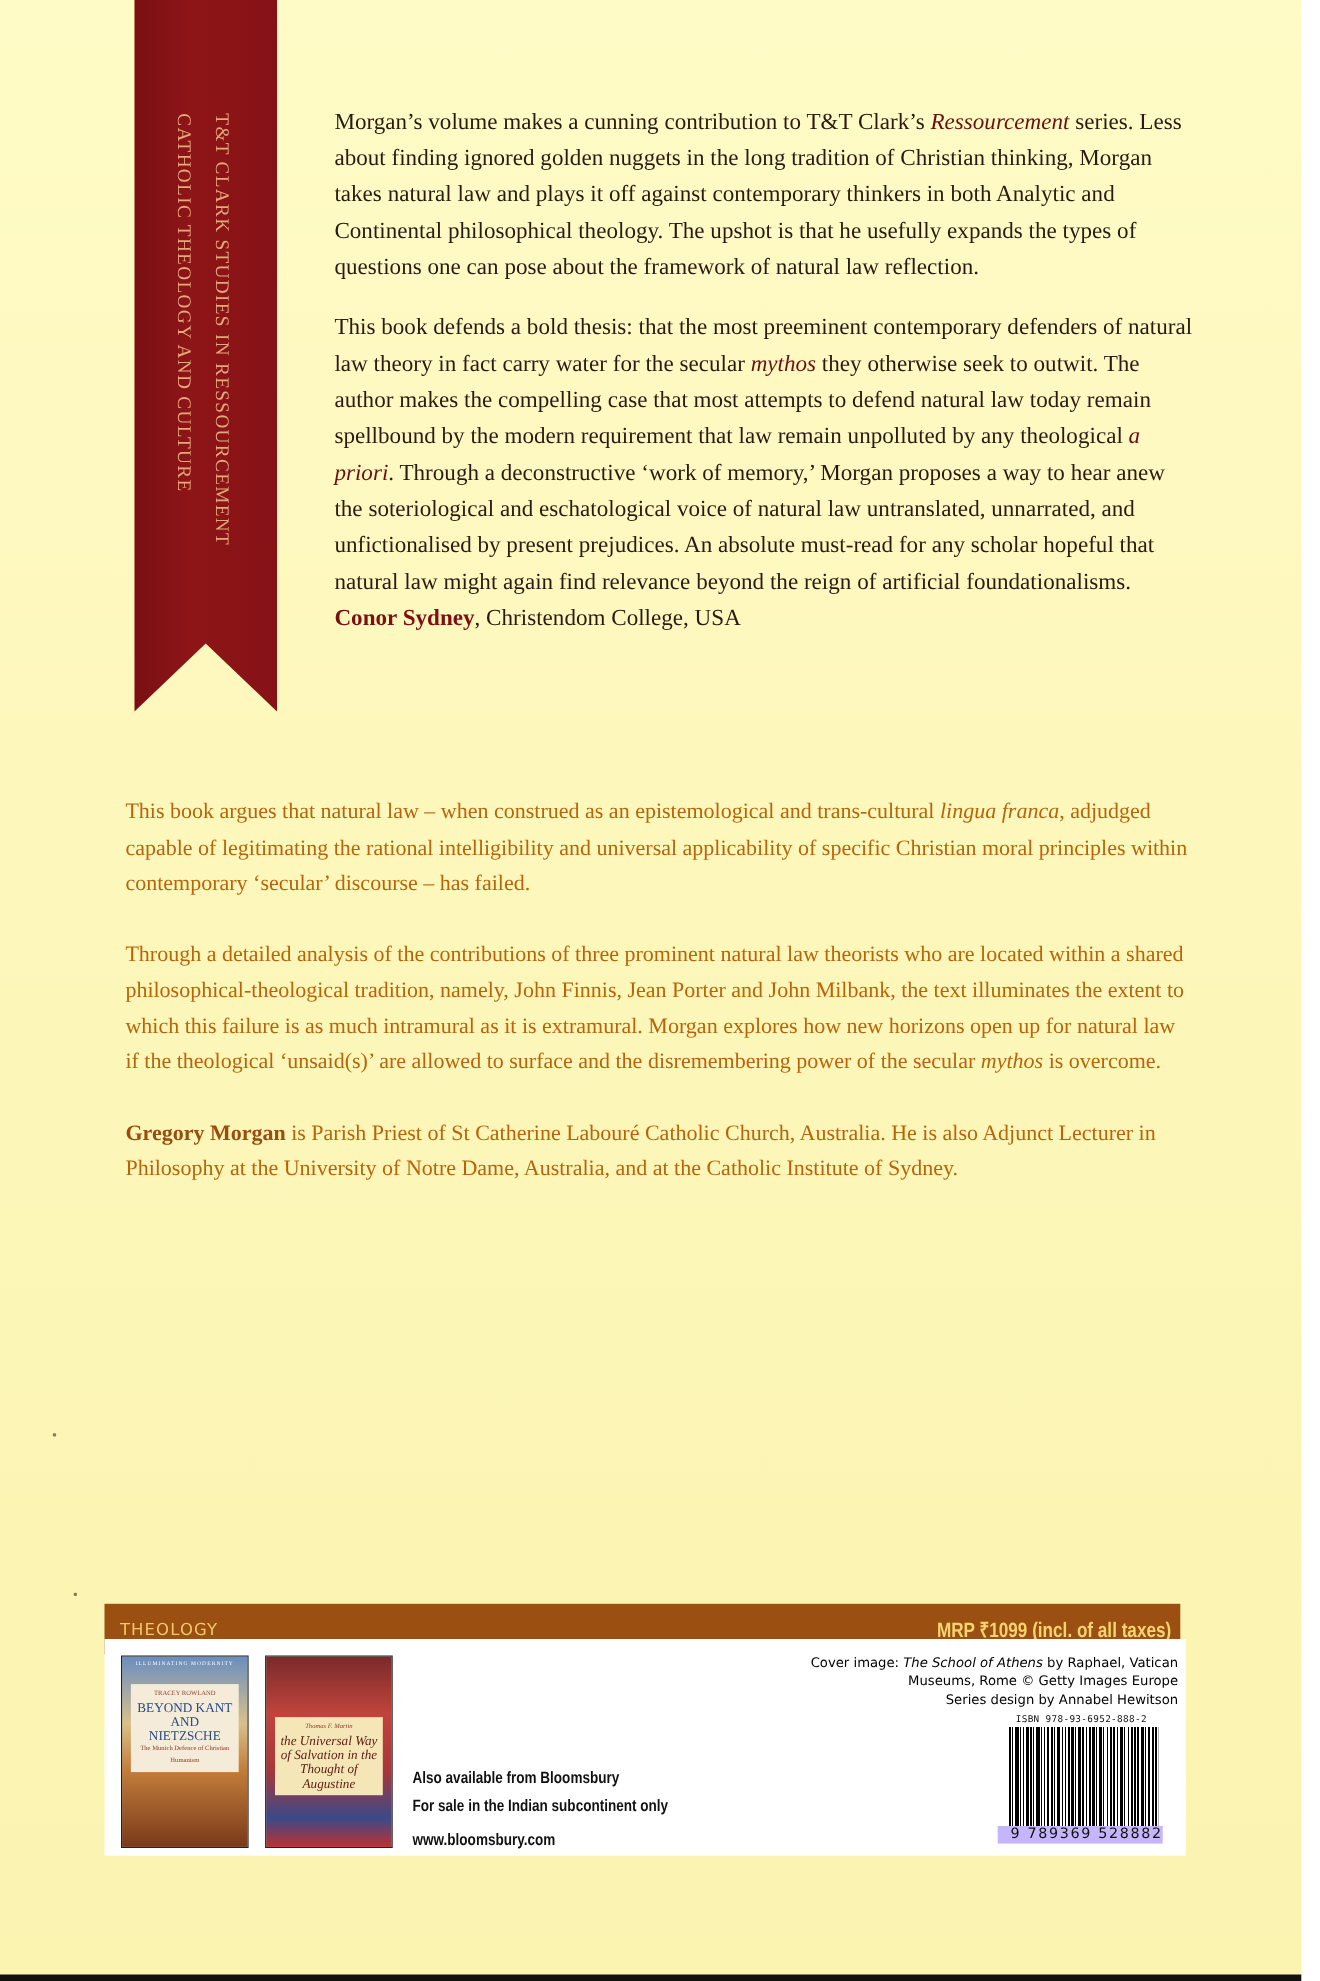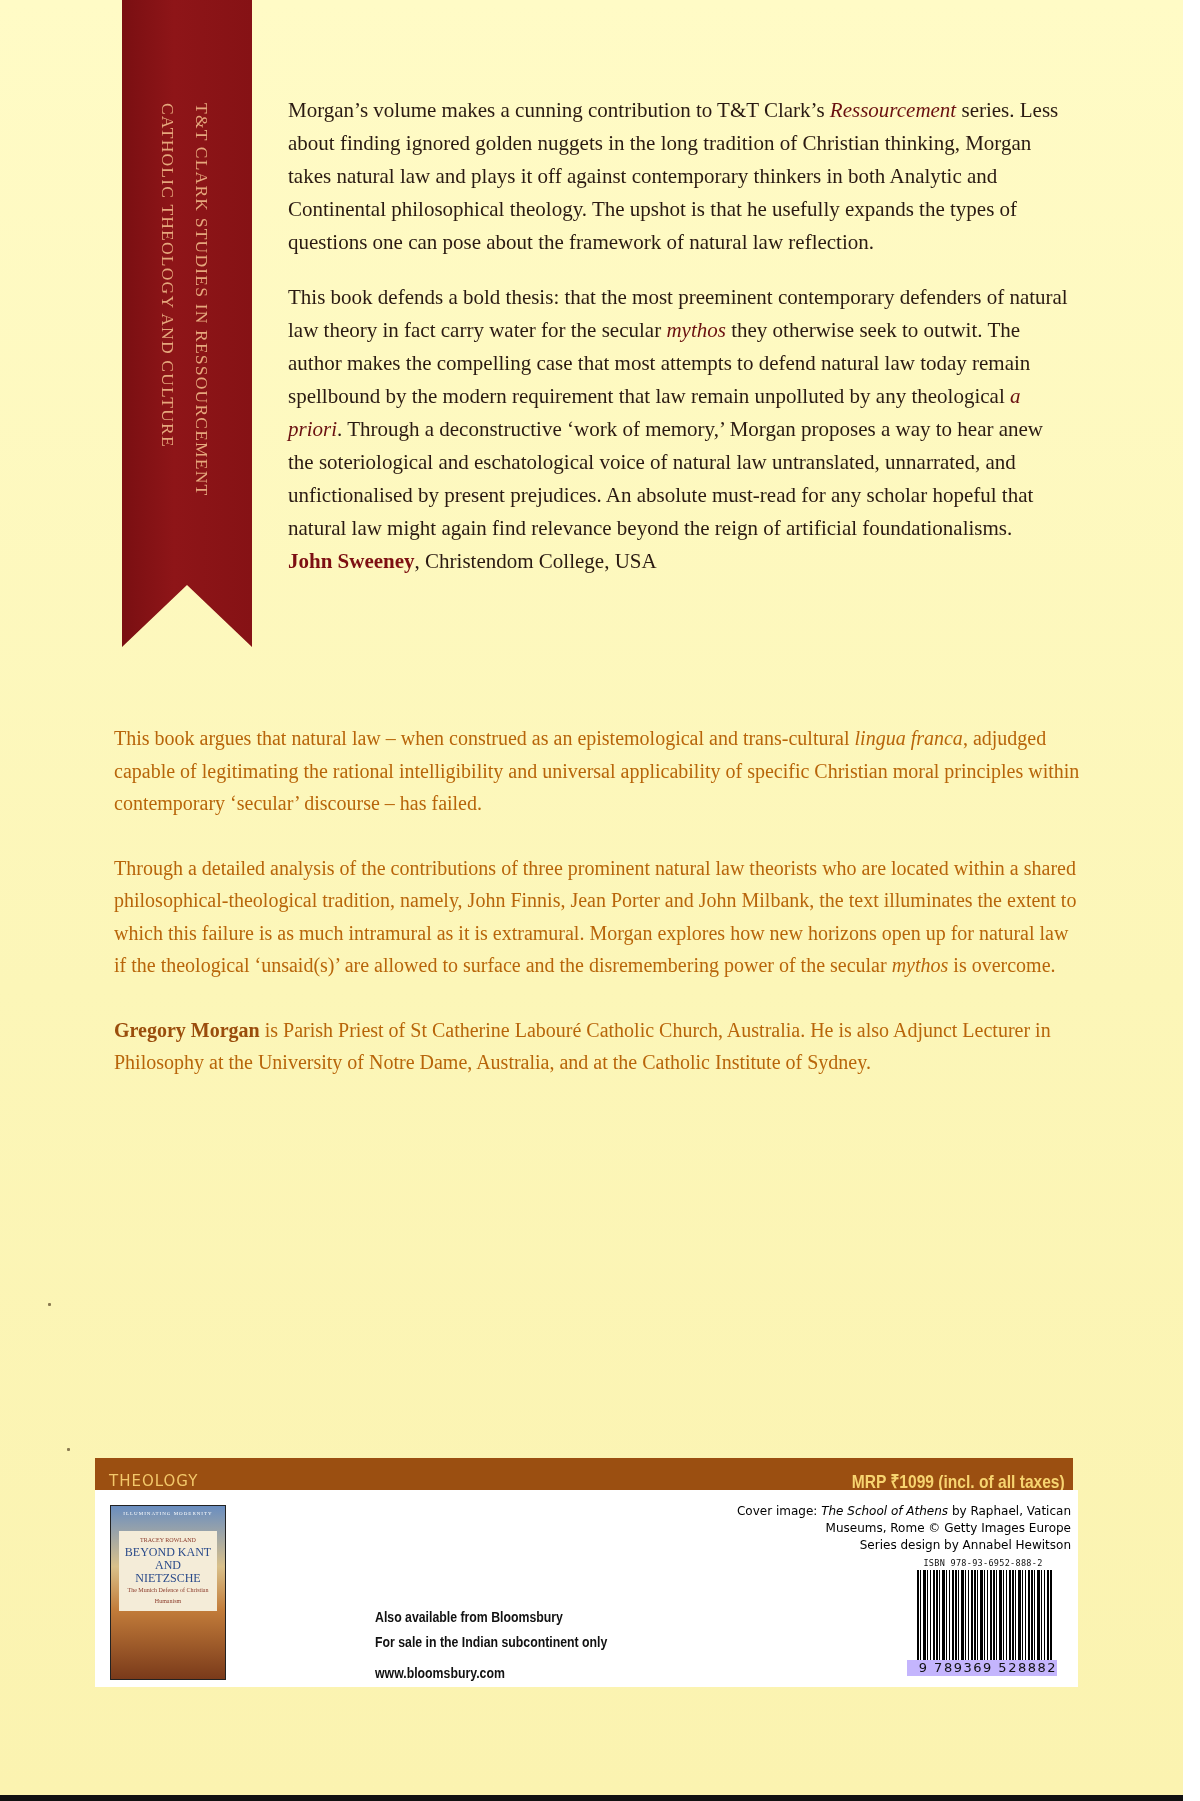--- a/index.html
+++ b/index.html
@@ -26,21 +26,21 @@
     writing-mode: vertical-rl;
     font-family: "Liberation Serif", serif;
     font-size: 17.5px; letter-spacing: 1.2px;
     color: #e5a77c;
   }
   .ribbon-line1 { left: 191px; }
   .ribbon-line2 { left: 157px; }
 
   
   .reviews {
-    position: absolute; left: 288px; top: 94px; width: 780px;
+    position: absolute; left: 304px; top: 94px; width: 780px;
     font-size: 21px; line-height: 33px; color: #2a1a12;
   }
   .reviews p { margin: 0; }
   .reviews .gap { height: 22px; }
   .reviewer-name { color: #7d0f12; font-weight: bold; }
   .ital-title { font-style: italic; color: #6a1010; }
 
   
   .blurb {
     position: absolute; left: 114px; top: 722px; width: 970px;
@@ -118,21 +118,21 @@
 <div class="page">
 
   <div class="ribbon"></div>
   <div class="ribbon-text ribbon-line1">T&amp;T CLARK STUDIES IN RESSOURCEMENT</div>
   <div class="ribbon-text ribbon-line2">CATHOLIC THEOLOGY AND CULTURE</div>
 
   <div class="reviews">
     <p><span>Morgan’s volume makes a cunning contribution to T&amp;T Clark’s </span><span class="ital-title">Ressourcement</span><span> series. Less about finding ignored golden nuggets in the long tradition of Christian thinking, Morgan takes natural law and plays it off against contemporary thinkers in both Analytic and Continental philosophical theology. The upshot is that he usefully expands the types of questions one can pose about the framework of natural law reflection.</span></p>
     <div class="gap"></div>
     <p><span>This book defends a bold thesis: that the most preeminent contemporary defenders of natural law theory in fact carry water for the secular </span><em class="ital-title">mythos</em><span> they otherwise seek to outwit. The author makes the compelling case that most attempts to defend natural law today remain spellbound by the modern requirement that law remain unpolluted by any theological </span><em class="ital-title">a priori</em><span>. Through a deconstructive ‘work of memory,’ Morgan proposes a way to hear anew the soteriological and eschatological voice of natural law untranslated, unnarrated, and unfictionalised by present prejudices. An absolute must-read for any scholar hopeful that natural law might again find relevance beyond the reign of artificial foundationalisms.</span></p>
-    <p><span class="reviewer-name">John Sweeney</span><span>, Christendom College, USA</span></p>
+    <p><span class="reviewer-name">Conor Sydney</span><span>, Christendom College, USA</span></p>
   </div>
 
   <div class="blurb">
     <p><span>This book argues that natural law – when construed as an epistemological and trans-cultural </span><em>lingua franca</em><span>, adjudged capable of legitimating the rational intelligibility and universal applicability of specific Christian moral principles within contemporary ‘secular’ discourse – has failed.</span></p>
     <p><span>Through a detailed analysis of the contributions of three prominent natural law theorists who are located within a shared philosophical-theological tradition, namely, John Finnis, Jean Porter and John Milbank, the text illuminates the extent to which this failure is as much intramural as it is extramural. Morgan explores how new horizons open up for natural law if the theological ‘unsaid(s)’ are allowed to surface and the disremembering power of the secular </span><em>mythos</em><span> is overcome.</span></p>
     <p><span class="author-name">Gregory Morgan</span><span> is Parish Priest of St Catherine Labouré Catholic Church, Australia. He is also Adjunct Lecturer in Philosophy at the University of Notre Dame, Australia, and at the Catholic Institute of Sydney.</span></p>
   </div>
 
   <div class="speck" style="left:48px; top:1303px;"></div>
   <div class="speck" style="left:67px; top:1448px;"></div>
@@ -144,20 +144,26 @@
 
   <div class="panel">
     <div class="book book1">
       <div class="book-series">ILLUMINATING MODERNITY</div>
       <div class="book-label">
         <div class="book-author">TRACEY ROWLAND</div>
         <div class="book-title">BEYOND KANT AND NIETZSCHE</div>
         <div class="book-author">The Munich Defence of Christian Humanism</div>
       </div>
     </div>
+    <div class="book book2">
+      <div class="book-label">
+        <div class="book-author">Thomas F. Martin</div>
+        <div class="book-title">the Universal Way of Salvation in the Thought of Augustine</div>
+      </div>
+    </div>
 
     <div class="avail">
       <div>Also available from Bloomsbury</div>
       <div>For sale in the Indian subcontinent only</div>
       <div class="url">www.bloomsbury.com</div>
     </div>
 
     <div class="credits">
       <div><span>Cover image: </span><em>The School of Athens</em><span> by Raphael, Vatican</span></div>
       <div>Museums, Rome © Getty Images Europe</div>

